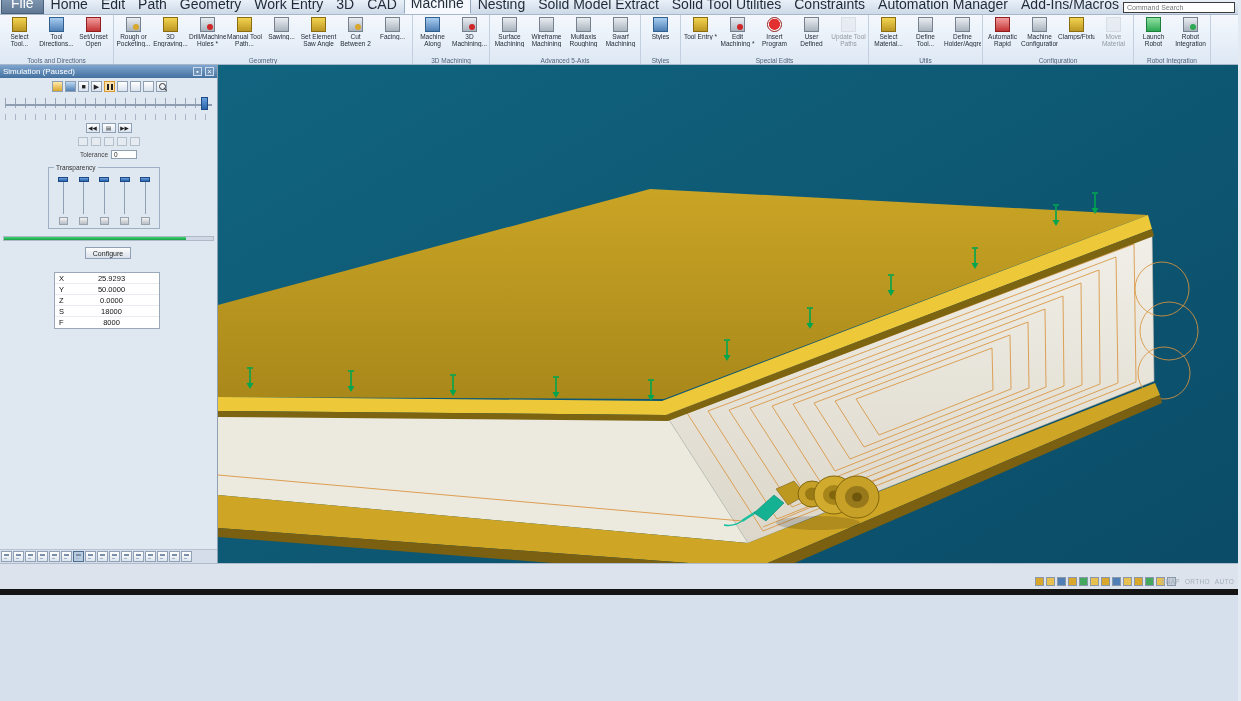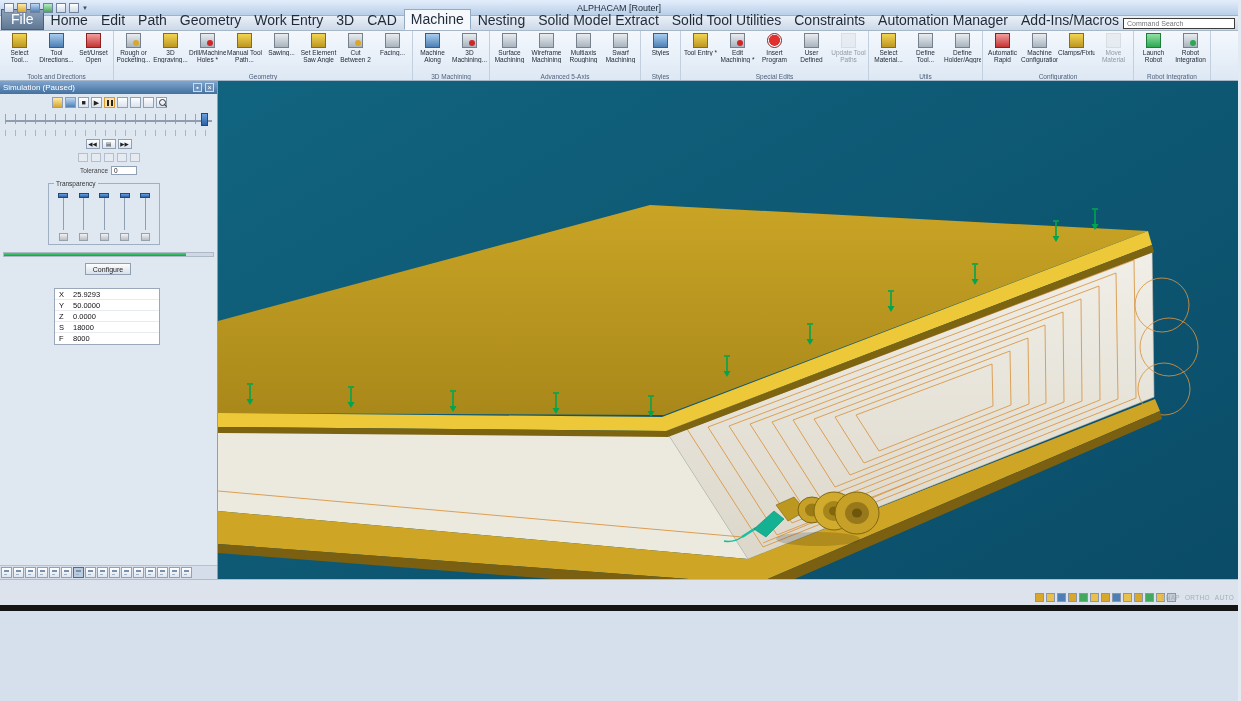--- a/index.html
+++ b/index.html
@@ -77,21 +77,21 @@
   .vhandle{width:10px;height:5px;background:linear-gradient(#6aa0e0,#2a62a8);border:1px solid #1c4a86}
   .vtrack{width:1px;height:32px;background:#8fa0b5}
   .vicon{width:9px;height:8px;margin-top:3px;border:1px solid #98a2ae;background:linear-gradient(#f2f2f2,#b9bfc7)}
   .progress{height:5px;margin:7px 3px 0;background:#cfd8e4;border:1px solid #aeb9c8;position:relative}
   .pfill{position:absolute;left:0;top:0;bottom:0;width:87%;background:linear-gradient(#45d276,#17a147)}
   .cfgbtn{width:46px;height:12px;margin:6px 0 0 85px;font-size:7px;border:1px solid #8fa0b5;background:linear-gradient(#fdfdfd,#d8e0ea);text-align:center;line-height:11px;color:#222}
   .readout{width:106px;margin:13px 0 0 54px;background:#fff;border:1px solid #9aa8ba}
   .rrow{display:flex;height:11px;align-items:center;border-bottom:1px solid #e8ebef;font-size:7.5px}
   .rrow:last-child{border-bottom:none}
   .rlab{width:18px;padding-left:4px;color:#111}
-  .rval{flex:1;text-align:left;padding-right:9px;color:#111}
+  .rval{flex:1;text-align:center;padding-right:9px;color:#111}
   .spacer{flex:1}
   .btstrip{height:14px;display:flex;align-items:center;gap:1px;padding:0 1px;background:#d4dde9;border-top:1px solid #b6c2d1}
   .bticon{width:11px;height:11px;border:1px solid #91a2b6;background:linear-gradient(#ffffff,#dde5ee);position:relative}
   .bticon::after{content:"";position:absolute;left:2px;top:2px;right:2px;height:2px;background:#7a90aa}
   .bticon::before{content:"";position:absolute;left:2px;bottom:2px;right:4px;height:1px;background:#9db0c6}
   .bticon.active{background:#b9cbdf;border-color:#4e6e90}
 
   
   .viewport{flex:1;position:relative;background:#0e5a76;overflow:hidden}
   .viewport svg{display:block}
@@ -101,32 +101,20 @@
   .statusicons{position:absolute;right:62px;bottom:3px;display:flex;gap:2px}
   .sticon{width:9px;height:9px;border:1px solid #8a97a8}
   .toggles{position:absolute;right:4px;bottom:4px;display:flex;gap:5px;font-size:6.5px;color:#a4afbc;letter-spacing:.3px}
   .blackbar{height:6px;background:#141414}
 </style>
 </head>
 <body>
 
 <div class="app">
 
-  <div class="titlebar">
-    <span class="apptitle">ALPHACAM [Router]</span>
-    <div class="qat">
-      <div class="qicon"></div>
-      <div class="qicon gold"></div>
-      <div class="qicon blue"></div>
-      <div class="qicon green"></div>
-      <div class="qicon"></div>
-      <div class="qicon"></div>
-      <span class="qdrop">▼</span>
-    </div>
-  </div>
 
   <div class="tabrow">
     <div class="tab file">File</div>
     <div class="tab">Home</div>
     <div class="tab">Edit</div>
     <div class="tab">Path</div>
     <div class="tab">Geometry</div>
     <div class="tab">Work Entry</div>
     <div class="tab">3D</div>
     <div class="tab">CAD</div>

